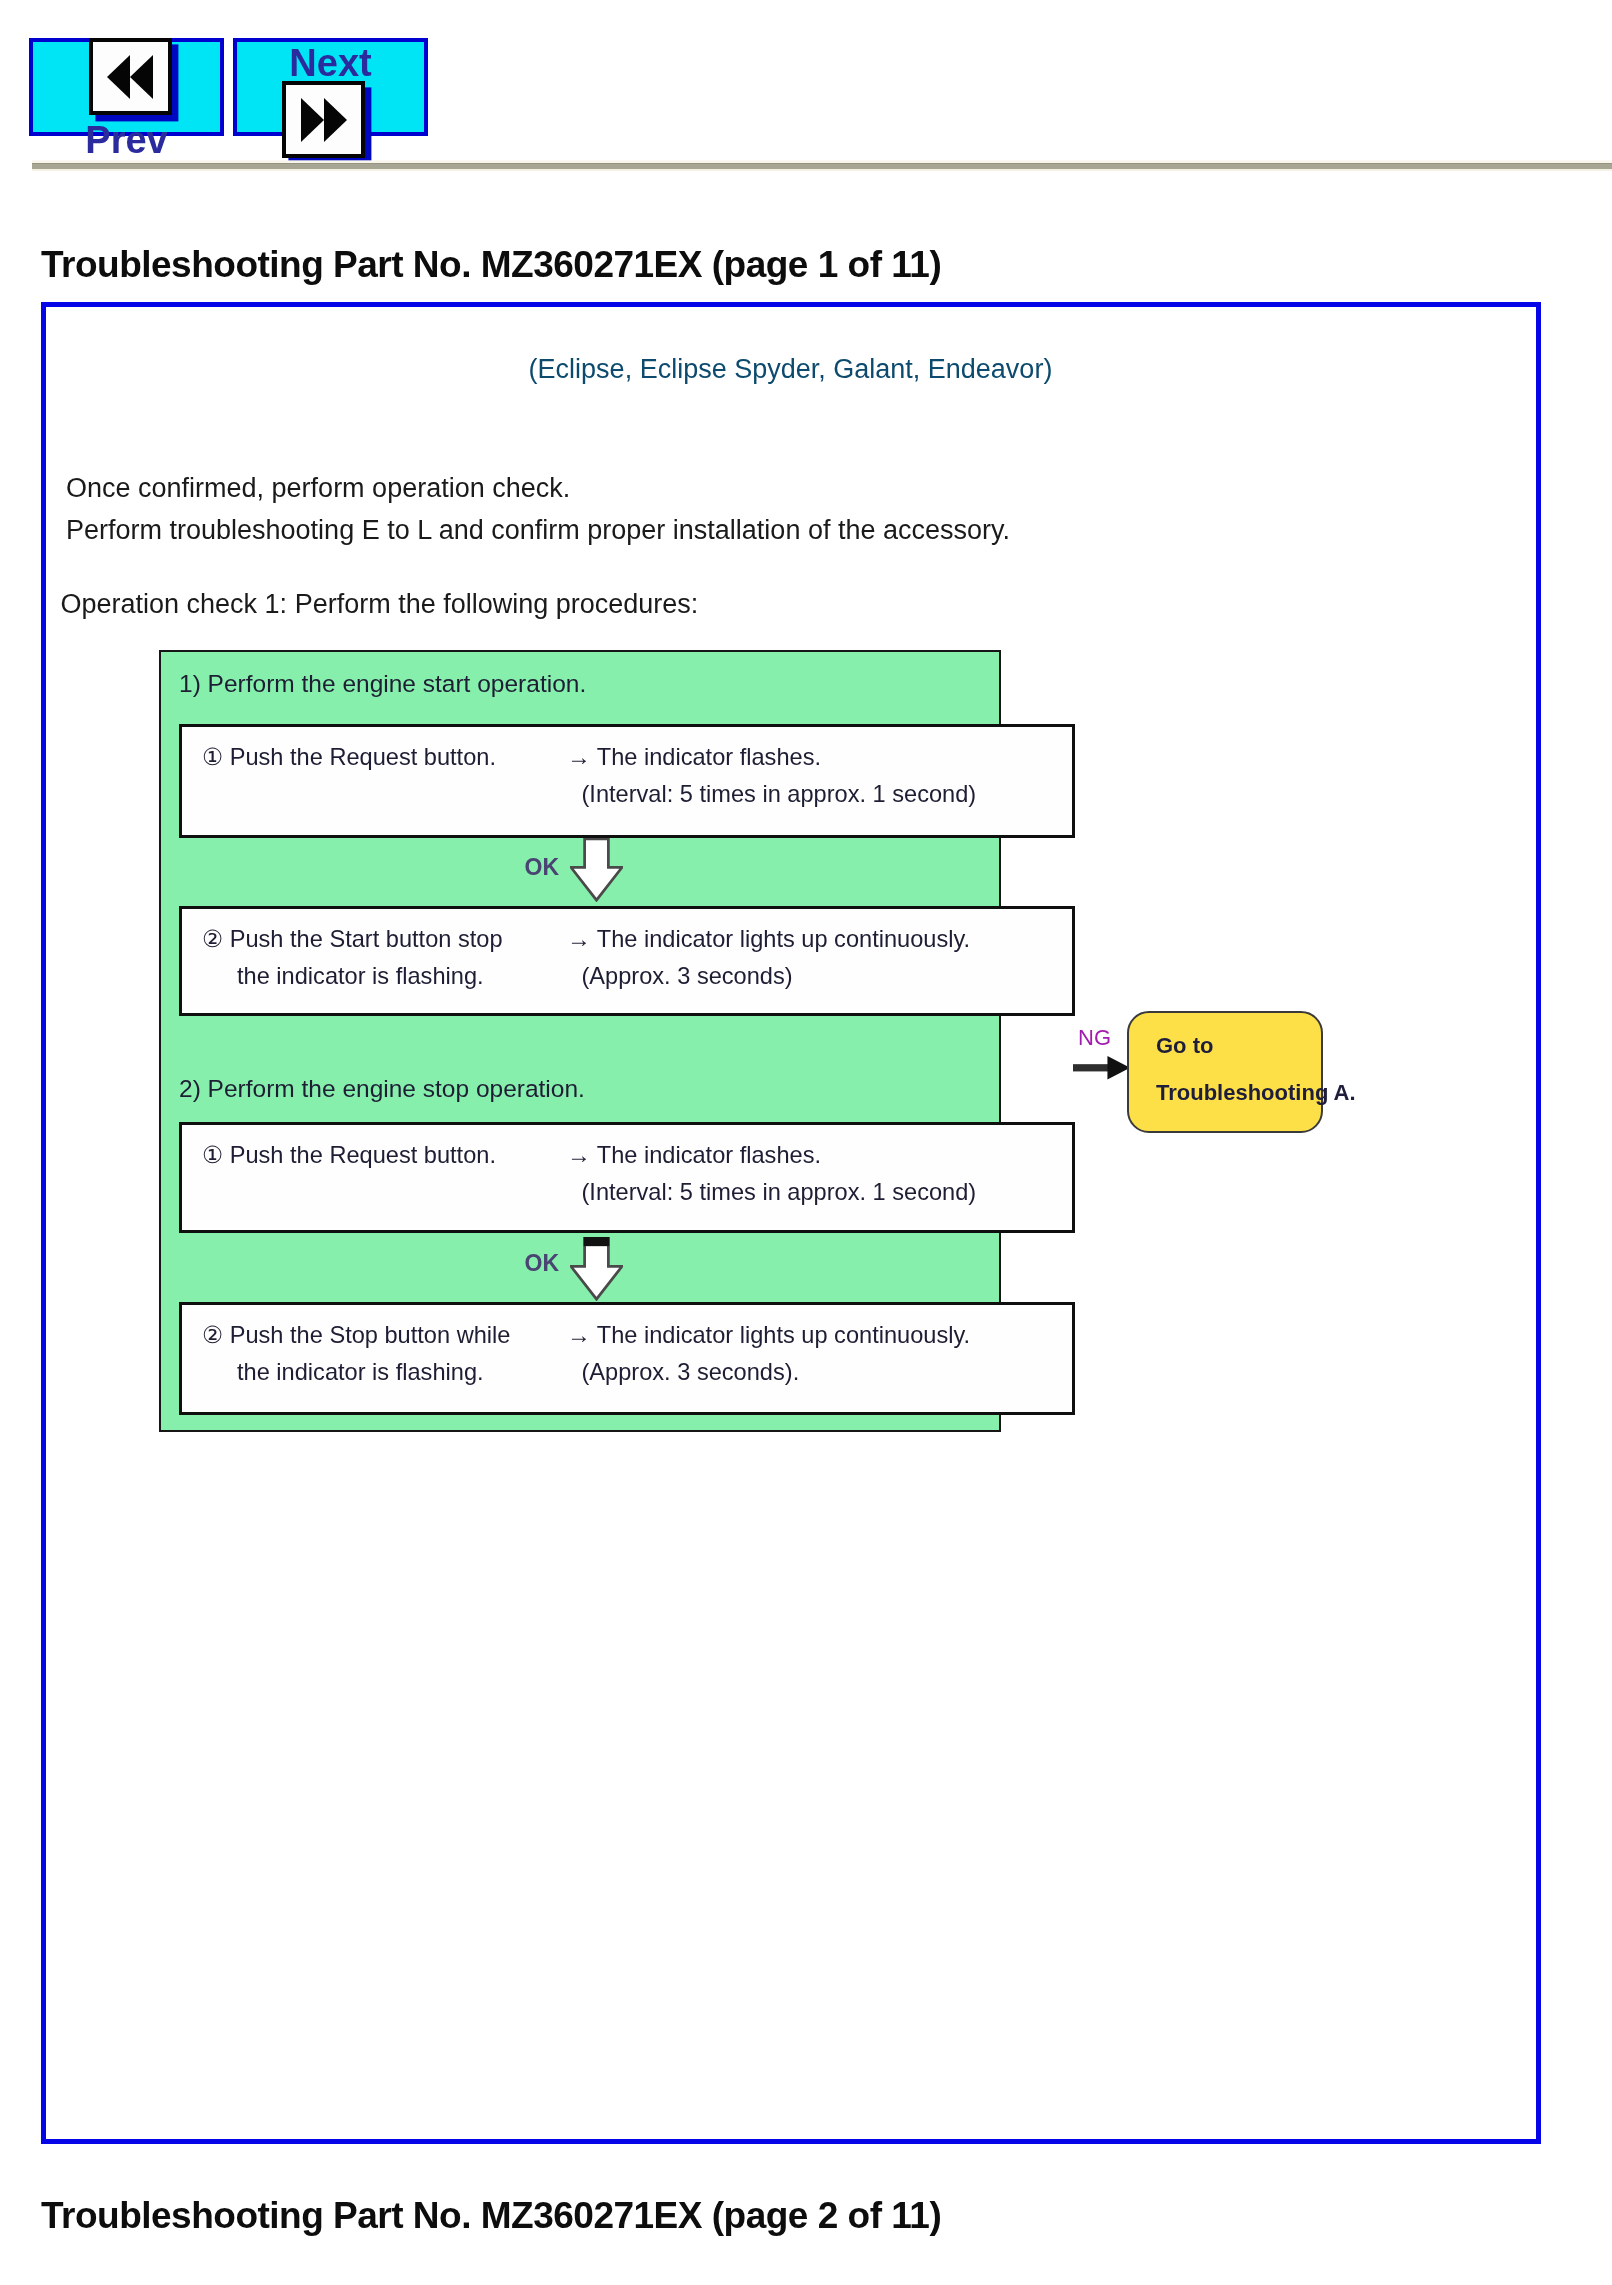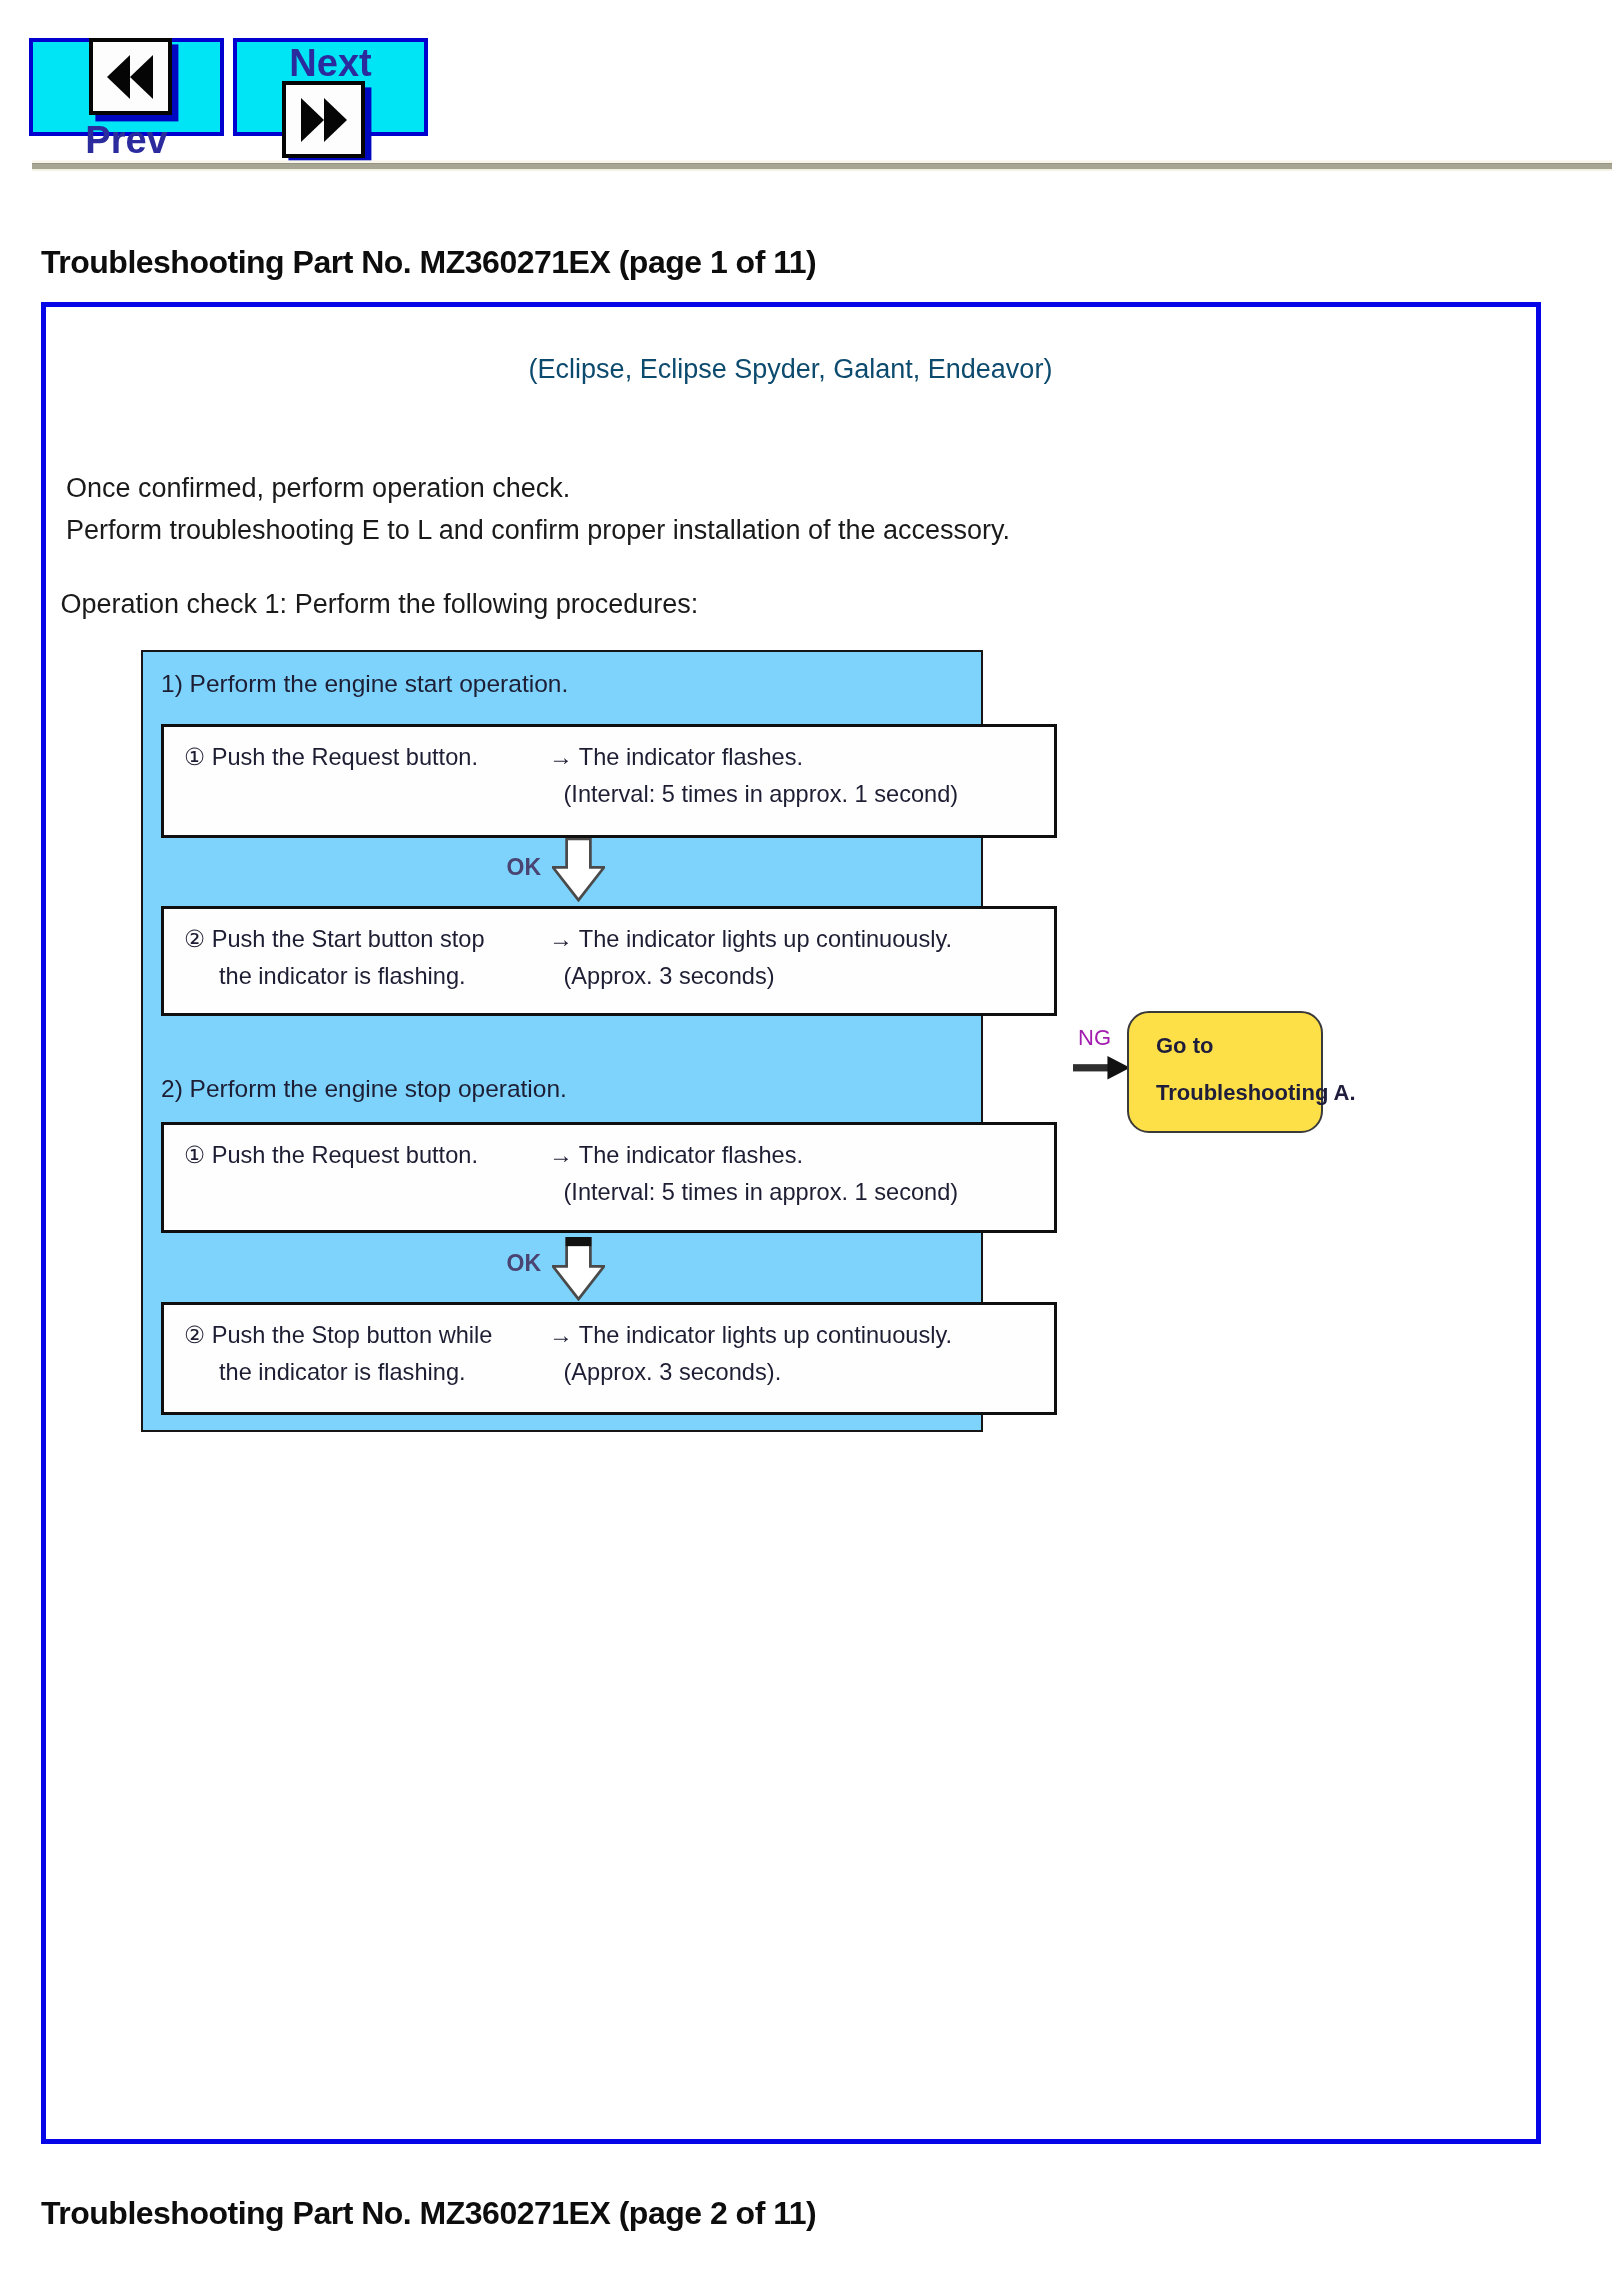--- a/index.html
+++ b/index.html
@@ -30,40 +30,40 @@
   .tri-l{border-top:22px solid transparent;border-bottom:22px solid transparent;border-right:23.6px solid #050505;}
   .tri-r{border-top:22px solid transparent;border-bottom:22px solid transparent;border-left:23.6px solid #050505;}
   
   .rule{
     position:absolute;left:32px;top:163px;width:1581px;height:4.5px;border:0;margin:0;
     background:#a7a593;border-top:0.9px solid #96947e;
     box-shadow:0 1.8px 0 #f3f1e2, 0 -2.7px 0 #f8f6ec;
   }
   
   .title{
-    position:absolute;left:41px;font-size:32px;font-weight:bold;color:#0d0d0d;
+    position:absolute;left:41px;font-size:37px;font-weight:bold;color:#0d0d0d;
     letter-spacing:-0.5px;white-space:nowrap;
   }
   .t1{top:244px;}
   .t2{top:2195px;}
   
   .bluebox{
     position:absolute;left:41px;top:302px;width:1500px;height:1842px;
     box-sizing:border-box;border:5.5px solid #0505e8;background:#ffffff;
   }
   .subtitle{
     position:absolute;top:47px;left:0;width:1489px;text-align:center;
     font-size:27px;color:#0c4a6e;
   }
   .intro{position:absolute;left:20px;top:160px;font-size:27px;line-height:42px;color:#1a1a1a;}
   .opcheck{position:absolute;left:14.5px;top:282px;font-size:27px;color:#1a1a1a;}
   
   .chart{
-    position:absolute;left:95px;top:343px;width:842px;height:782px;
-    box-sizing:border-box;border:2.7px solid #161616;background:#7dd3fc;
+    position:absolute;left:113px;top:343px;width:842px;height:782px;
+    box-sizing:border-box;border:2.7px solid #161616;background:#86efac;
   }
   .sec-label{position:absolute;left:18px;font-size:24.5px;color:#1d1d33;white-space:nowrap;}
   .sec1{top:18px;}
   .sec2{top:423px;}
   .ibox{
     position:absolute;left:18px;width:896px;box-sizing:border-box;
     border:3.6px solid #0f0f0f;background:#fefefe;
   }
   .b1{top:72px;height:114px;}
   .b2{top:254px;height:110px;}

